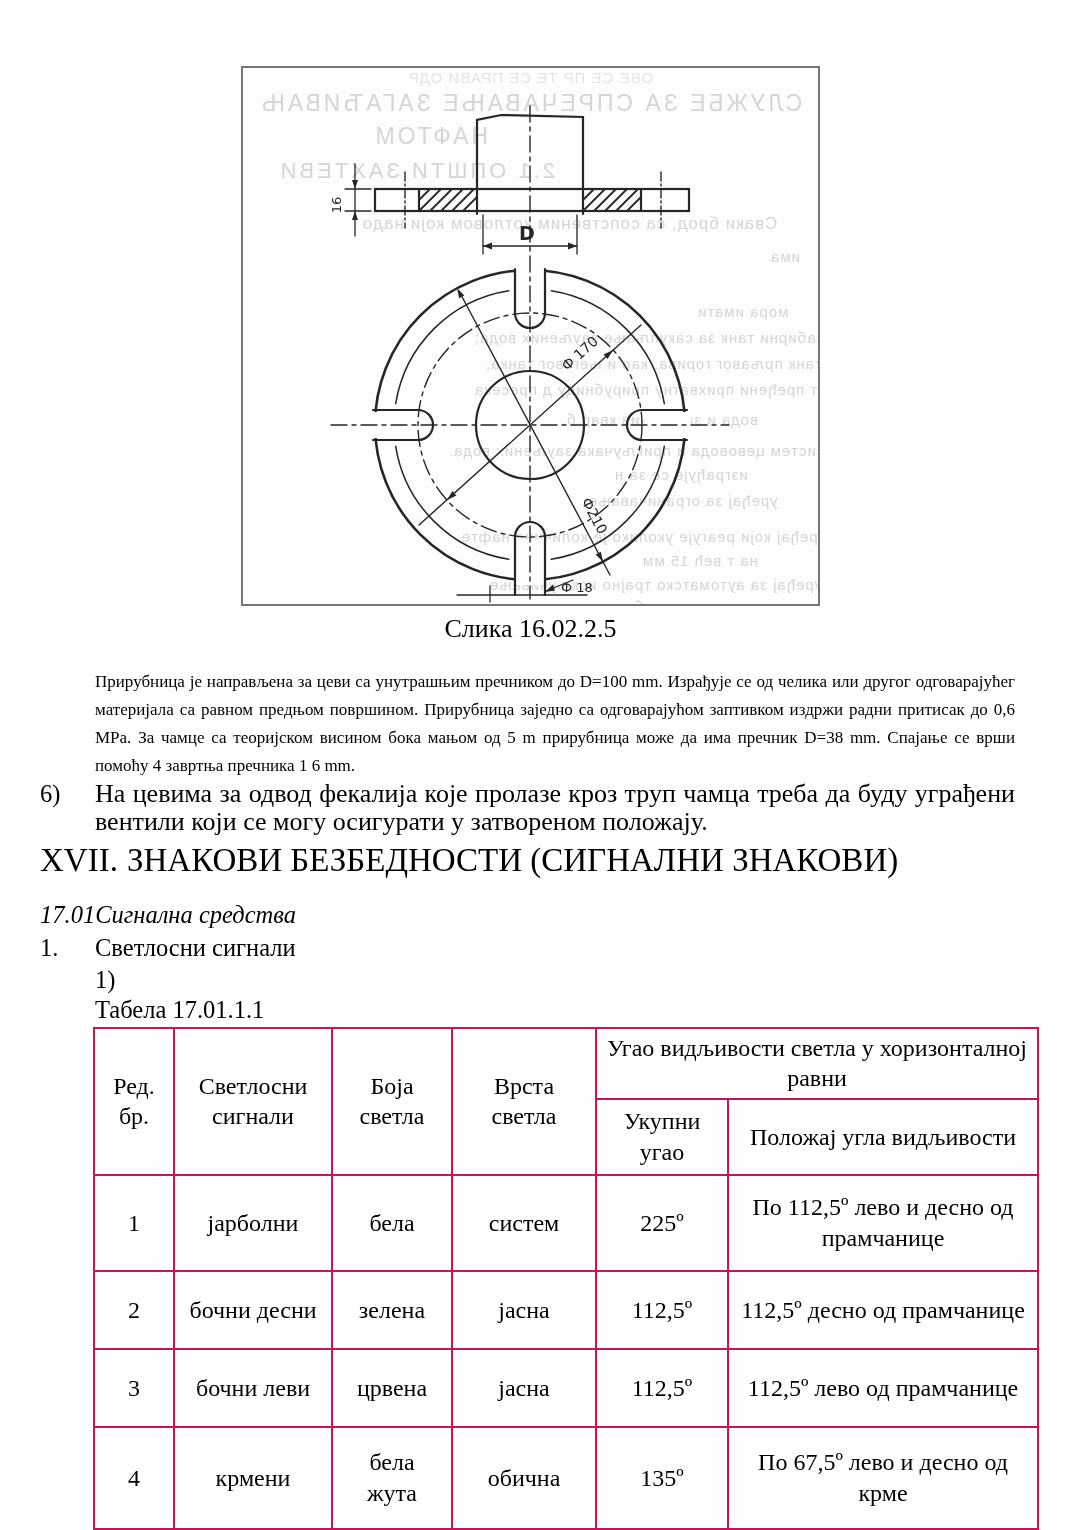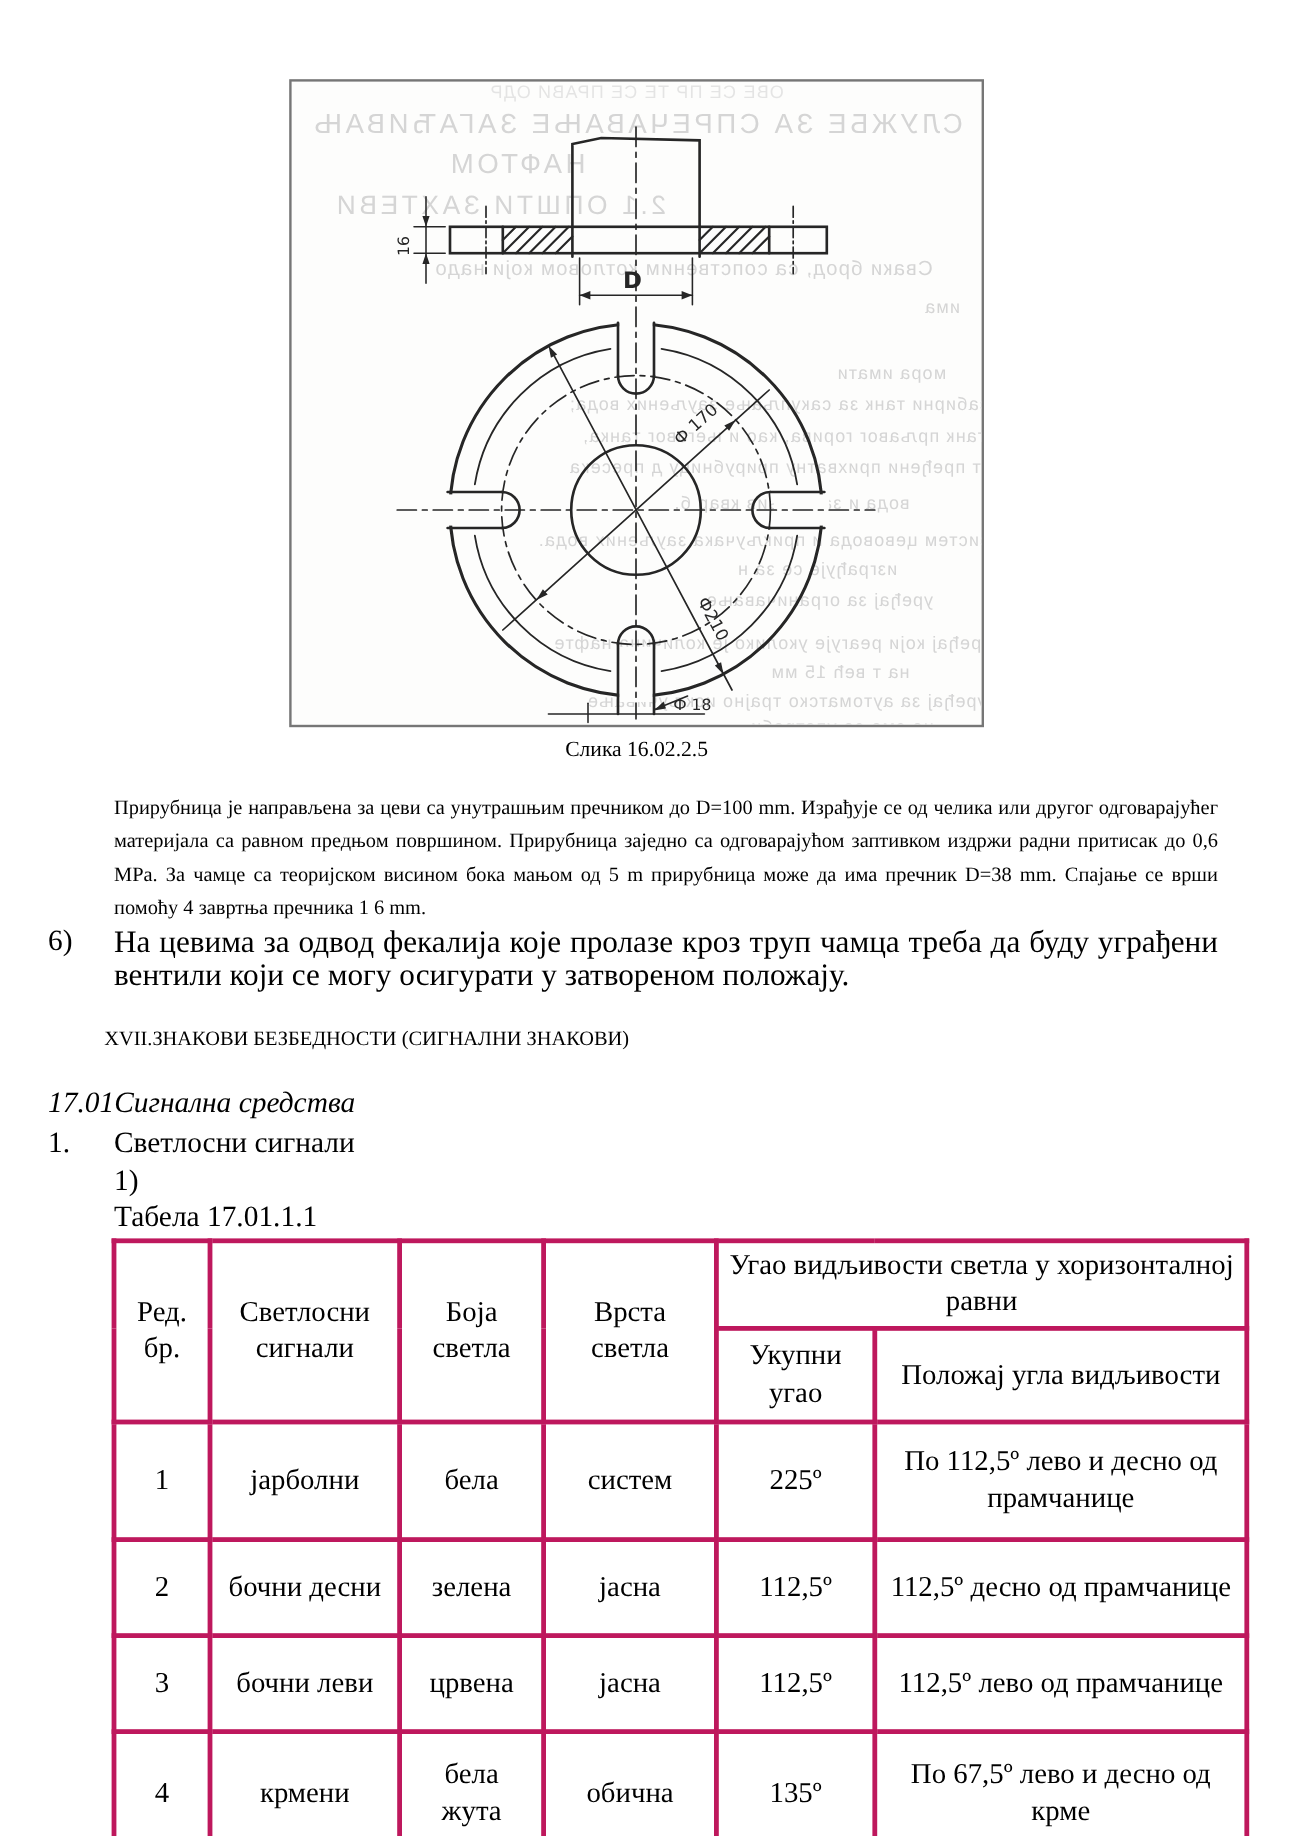--- a/index.html
+++ b/index.html
@@ -29,51 +29,51 @@
     white-space:nowrap;
     transform:scaleX(-1);
     letter-spacing:1px;
     line-height:1;
   }
   .bleed.big{letter-spacing:3px;}
   .fig-svg{position:absolute;left:0;top:0;}
   .caption{
     margin-left:201px;width:579px;
     text-align:center;
-    font-size:18px;
+    font-size:26px;
     margin-top:8px;
   }
   
   .para{
     margin:24px 35px 0 55px;
     font-size:17px;line-height:28px;
     text-align:justify;
   }
   .hang{display:flex;margin:0 35px 0 0;}
   .hang .marker{flex:0 0 55px;font-size:24.5px;line-height:28px;}
   .hang .htext{flex:1;font-size:26px;line-height:28px;text-align:justify;}
-  .section-h{display:flex;margin-top:24px;font-size:17px;line-height:29px;text-align:right;}
+  .section-h{display:flex;margin-top:10px;font-size:33px;line-height:29px;}
   .section-h .numeral{flex:0 0 87px;}
   .sub{display:flex;font-size:24.5px;line-height:28px;}
   .sub .num{flex:0 0 55px;}
   .sub.mt{margin-top:26px;font-style:italic;}
   .sub.sm{margin-top:5px;}
   .sub3{display:flex;margin-left:55px;margin-top:4px;font-size:24.5px;line-height:28px;}
   .sub3 .num{flex:0 0 46px;}
   .tab-label{margin-left:55px;font-size:24.5px;line-height:28px;margin-top:2px;}
   
   table.sig{
     margin-left:53px;margin-top:3px;
     border-collapse:collapse;
     width:944px;
     font-size:24px;
     table-layout:fixed;
   }
   table.sig td,table.sig th{
-    border:4px solid #be185d;
+    border:2px solid #be185d;
     text-align:center;
     vertical-align:middle;
     font-weight:normal;
     padding:4px 6px;
     line-height:1.27;
   }
   .pre{white-space:pre-line;}
   tr.r1 td{height:86px;}
   tr.r2 td,tr.r3 td{height:68px;}
   tr.r4 td{height:92px;}

